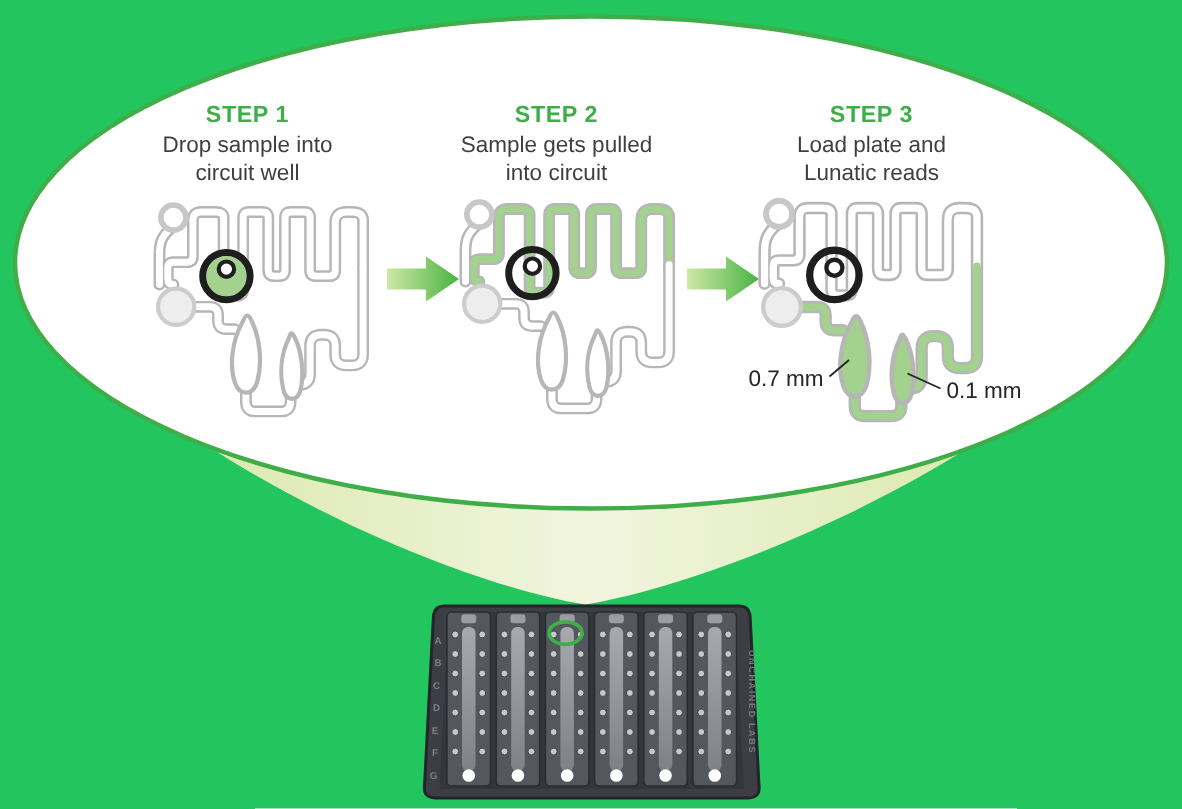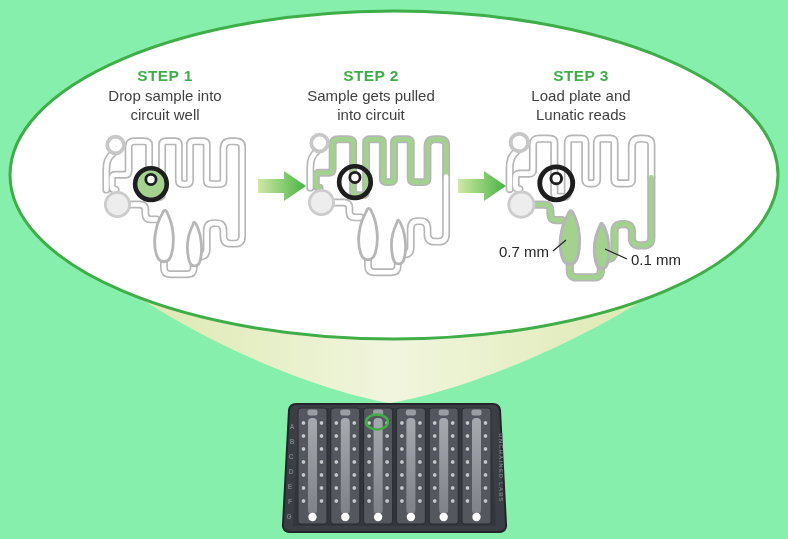--- a/index.html
+++ b/index.html
@@ -1,16 +1,16 @@
 <!DOCTYPE html>
 <html><head>
 <meta charset="utf-8">
 <style>
   html,body{margin:0;padding:0;background:#fff;}
-  .stage{position:relative;width:788px;height:539px;background:#86efac;overflow:hidden;
+  .stage{position:relative;width:788px;height:539px;background:#22c55e;overflow:hidden;
          font-family:"Liberation Sans",sans-serif;}
   svg{display:block}
   
   .ch-o{fill:none;stroke:#b6b6b6;stroke-width:8.5;stroke-linecap:round;stroke-linejoin:round}
   .ch-i{fill:none;stroke:#ffffff;stroke-width:5;stroke-linecap:round;stroke-linejoin:round}
   .ch-g{stroke:#a2d28e}
   .drop{fill:#ffffff;stroke:#b6b6b6;stroke-width:3;stroke-linejoin:round}
   .drop-g{fill:#a2d28e;stroke:#b6b6b6;stroke-width:3;stroke-linejoin:round}
   .port-s{fill:#ffffff;stroke:#c7c7c7;stroke-width:4}
   .port-l{fill:#ededed;stroke:#cccccc;stroke-width:3}

